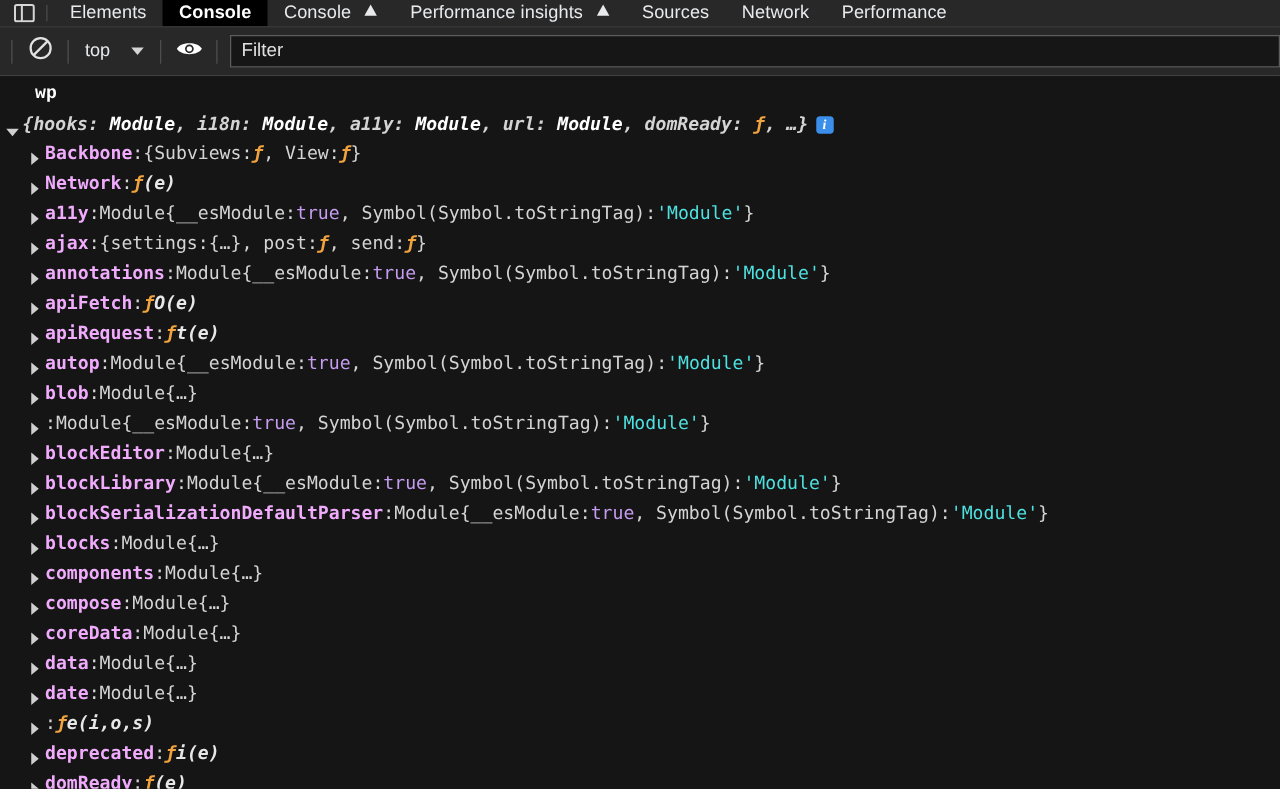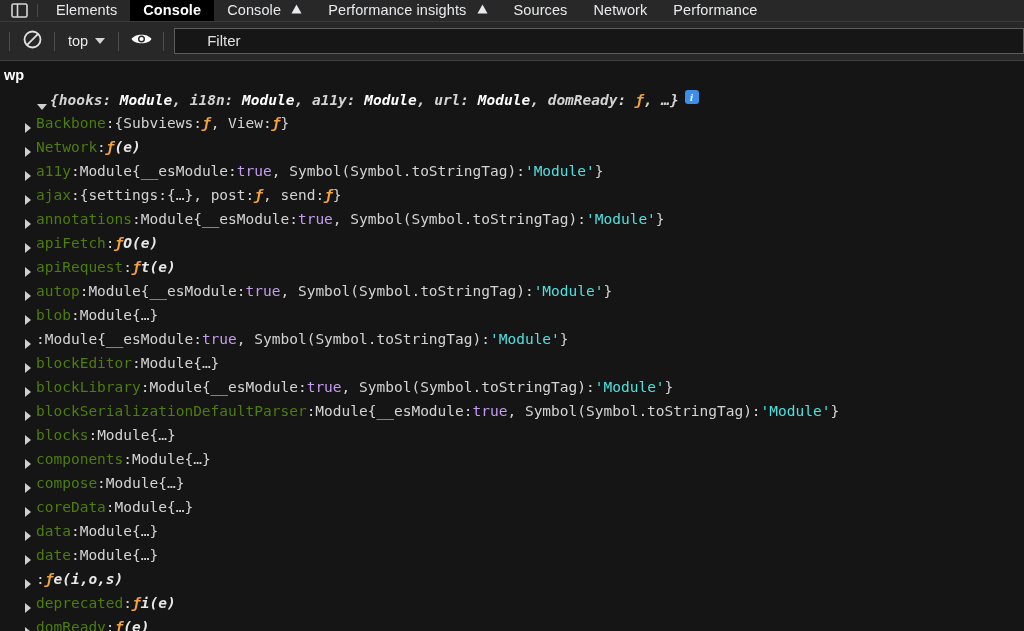--- a/index.html
+++ b/index.html
@@ -86,21 +86,21 @@
     height: 30px;
     display: flex;
     align-items: center;
     justify-content: center;
     flex: 0 0 auto;
     border-radius: 2px;
   }
   .ctx-select {
     display: flex;
     align-items: center;
-    gap: 7px;
+    gap: 17px;
     color: #e8eaed;
     font-size: 14.5px;
     padding: 3px 6px;
     flex: 0 0 auto;
   }
   .caret-dn {
     width: 0; height: 0;
     border-left: 5px solid transparent;
     border-right: 5px solid transparent;
     border-top: 6px solid #d4d4d4;
@@ -115,47 +115,46 @@
     border: 1px solid #5c5c5c;
     display: flex;
     align-items: center;
     box-sizing: border-box;
   }
   .filter-text {
     color: #e0e0e0;
     font-size: 15px;
     padding-left: 8px;
     line-height: 24px;
-    margin-left: 24px;
   }
 
   
   .console {
     position: relative;
     background: #151515;
     height: 571px;
     overflow: hidden;
     font-family: "DejaVu Sans Mono", "Liberation Mono", monospace;
     font-size: 14.5px;
   }
   .msg-wp {
     color: #ffffff;
-    font-family: Liberation Sans, sans-serif;
+    font-family: Liberation Mono, monospace;
     font-weight: bold;
     font-size: 14.5px;
     padding: 5px 0 3px 4px;
     line-height: 18px;
+    margin-left: 24px;
   }
   .obj-root {
     display: flex;
-    align-items: flex-start;
+    align-items: center;
     padding: 3px 0 1px 4px;
     line-height: 20px;
     white-space: nowrap;
-    margin-left: 32px;
   }
   .tri {
     flex: 0 0 auto;
     width: 14px;
     display: inline-block;
     text-align: left;
     color: #bdbdbd;
     font-size: 10px;
     line-height: 20px;
     user-select: none;
@@ -210,22 +209,22 @@
     align-items: flex-start;
     padding-left: 22px;
     height: 24px;
     line-height: 24px;
     white-space: nowrap;
     overflow: hidden;
   }
   .prop-row .tri { line-height: 24px; }
   .prop-row .tri-closed { top: 7px; }
   .key {
-    color: #4d7c0f;
-    font-weight: normal;
+    color: #f0abfc;
+    font-weight: bold;
   }
   .punc  { color: #d4d4d4; }
   .plain { color: #d4d4d4; }
   .ctor  { color: #d4d4d4; }
   .bool  { color: #c59cf0; text-align: right; }
   .str   { color: #4fe0e0; }
   .fnsym { color: #f0a33e; font-style: italic; font-weight: bold; }
   .fnsig { color: #e8e8e8; font-style: italic; font-weight: bold; }
 
   .watermark {

